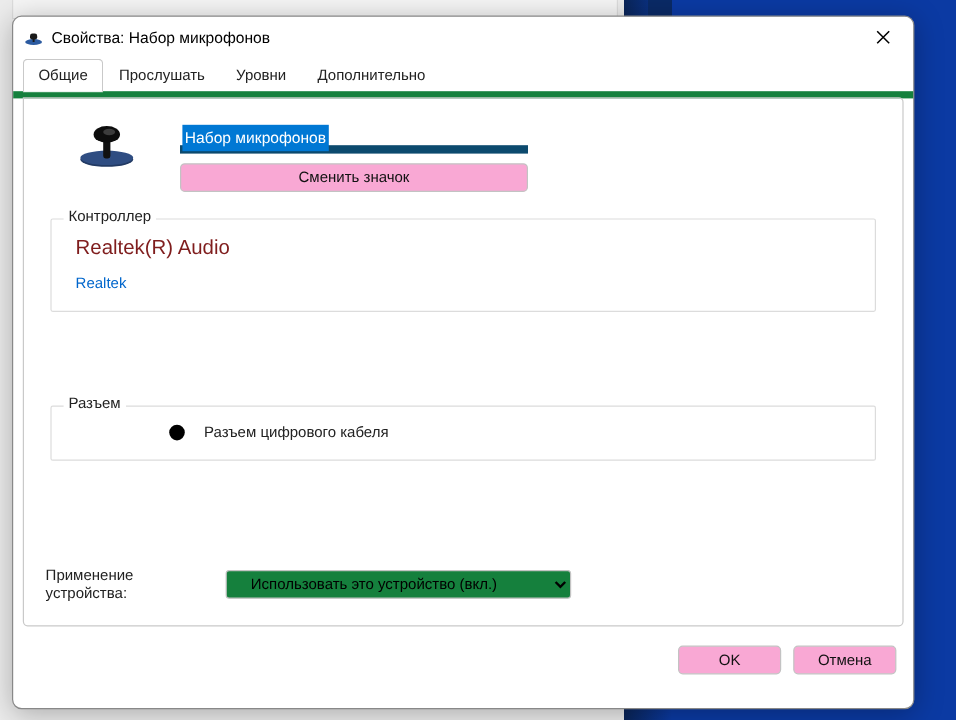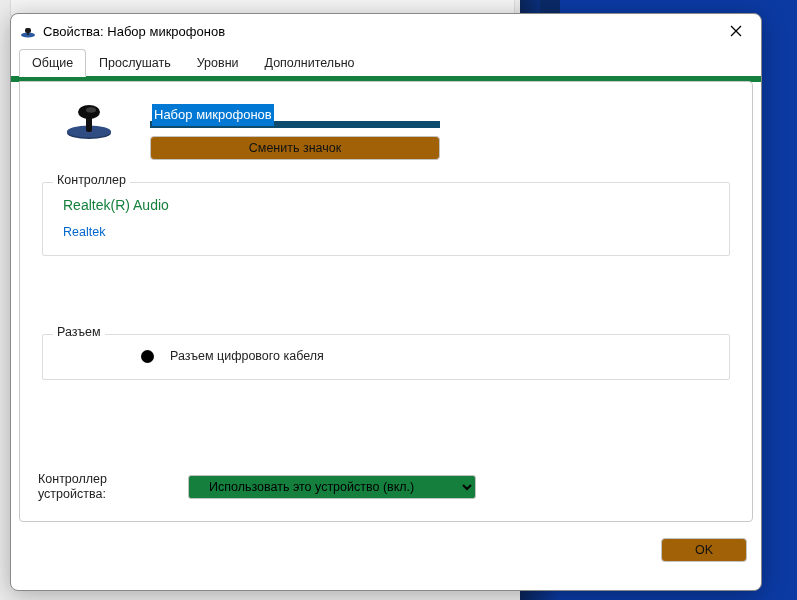--- a/index.html
+++ b/index.html
@@ -66,38 +66,38 @@
     position: relative; width: 290px; height: 26px;
     border-bottom: 7px solid #0c4a6e;
   }
   .device-name-selection {
     display: inline-block; background: #0078d4; color: #ffffff;
     padding: 1px 2px; font-size: 13px; line-height: 20px;
     position: absolute; left: 2px; top: 2px;
   }
   .btn {
     font-family: inherit; font-size: 12.5px; color: #111;
-    background: #a16207; border: 1px solid #c3c3c3; border-radius: 4px;
+    background: #f9a8d4; border: 1px solid #c3c3c3; border-radius: 4px;
     padding: 4px 12px; cursor: pointer;
   }
   .btn:disabled { color: #9a9a9a; background: #f4f4f4; border-color:#dcdcdc; cursor: default; }
   .change-icon-btn { width: auto; }
   
   .group {
     margin: 22px 4px 0 4px; border: 1px solid #dcdcdc; border-radius: 2px;
     padding: 14px 30px 16px 14px; position: relative;
   }
   .group-label {
     position: absolute; top: -10px; left: 10px; padding: 0 4px;
     background: #ffffff; font-size: 12.5px; color: #222;
   }
   .controller-row {
     display: flex; align-items: center; justify-content: space-between;
   }
-  .controller-name { font-size: 14px; color: #15803d; padding-left: 6px; }
+  .controller-name { font-size: 17px; color: #7f1d1d; padding-left: 6px; }
   .controller-link {
     display: block; margin-top: 12px; padding-left: 6px;
     color: #0066cc; font-size: 12.5px; text-decoration: none; cursor: pointer;
   }
   .group-jack { margin-top: 78px; }
   .jack-row { display:flex; align-items:center; gap: 16px; margin-left: 84px;}
   .jack-dot { width: 13px; height: 13px; background:#000; border-radius:50%; }
   .jack-text { font-size: 12.5px; color:#222; }
   
   .usage-row {
@@ -179,25 +179,26 @@
 
     <fieldset class="group group-jack">
       <span class="group-label">Разъем</span>
       <div class="jack-row">
         <span class="jack-dot"></span>
         <span class="jack-text">Разъем цифрового кабеля</span>
       </div>
     </fieldset>
 
     <div class="usage-row">
-      <span class="usage-label">Контроллер устройства:</span>
+      <span class="usage-label">Применение устройства:</span>
       <select class="usage-select">
         <option>Использовать это устройство (вкл.)</option>
       </select>
     </div>
 
   </div>
 
   <div class="footer">
     <button class="btn">OK</button>
+    <button class="btn">Отмена</button>
   </div>
 
 </div>
 
 </body></html>

